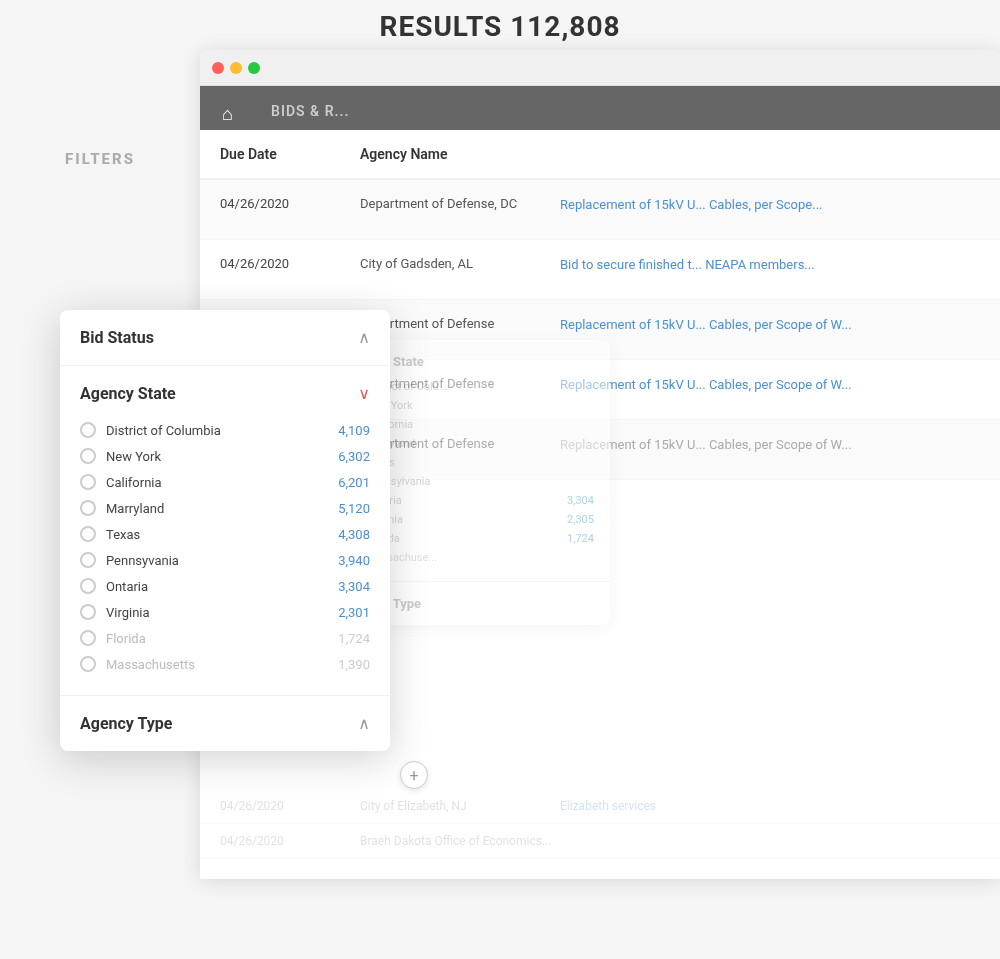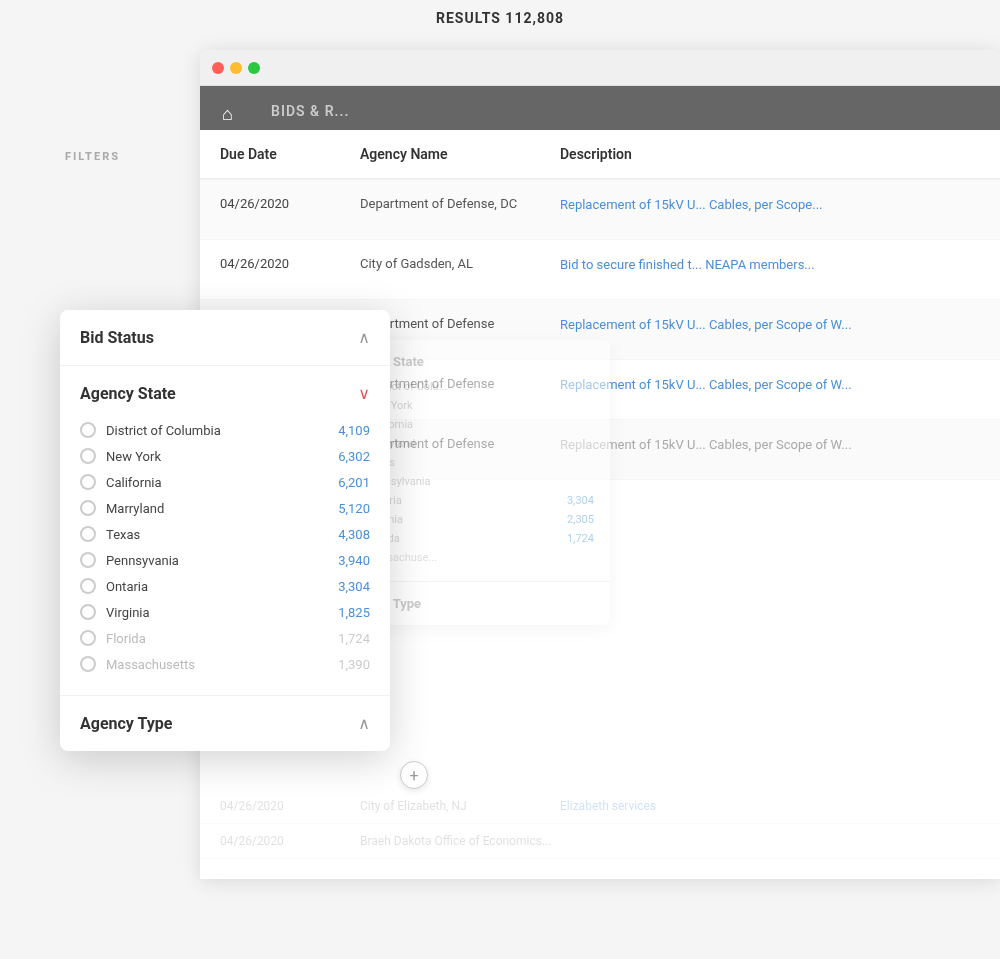--- a/index.html
+++ b/index.html
@@ -11,21 +11,21 @@
       overflow: hidden;
       position: relative;
     }
 
     
     .results-header {
       position: absolute;
       top: 10px;
       left: 0; right: 0;
       text-align: center;
-      font-size: 14px;
+      font-size: 28px;
       font-weight: 700;
       color: #333;
       letter-spacing: 1px;
     }
 
     
     .app-window {
       position: absolute;
       top: 50px;
       left: 200px;
@@ -115,21 +115,21 @@
       padding: 5px 12px;
       border-radius: 4px;
       font-weight: 600;
     }
 
     
     .bg-filters-label {
       position: absolute;
       top: 150px;
       left: 65px;
-      font-size: 11px;
+      font-size: 15px;
       font-weight: 800;
       color: #666;
       letter-spacing: 2px;
       opacity: 0.5;
     }
 
     
     .results-table {
       position: absolute;
       top: 130px;
@@ -297,21 +297,20 @@
 <div class="results-header">
   <span>RESULTS 112,808</span>
 </div>
 
 <div class="bg-filters-label">FILTERS</div>
 
 <div class="results-table">
   <div class="table-header">
     <div class="col-date">Due Date</div>
     <div class="col-agency">Agency Name</div>
-    <div class="col-desc">Description</div>
   </div>
 
   <div class="table-row">
     <div class="cell-date">04/26/2020</div>
     <div class="cell-agency">Department of Defense, DC</div>
     <div class="cell-desc">Replacement of 15kV U... Cables, per Scope...</div>
   </div>
   <div class="table-row">
     <div class="cell-date">04/26/2020</div>
     <div class="cell-agency">City of Gadsden, AL</div>
@@ -452,21 +451,21 @@
         <span class="filter-item-count">3,940</span>
       </div>
       <div class="filter-item">
         <div class="filter-radio"></div>
         <span class="filter-item-label">Ontaria</span>
         <span class="filter-item-count">3,304</span>
       </div>
       <div class="filter-item">
         <div class="filter-radio"></div>
         <span class="filter-item-label">Virginia</span>
-        <span class="filter-item-count">1,825</span>
+        <span class="filter-item-count">2,301</span>
       </div>
       <div class="filter-item">
         <div class="filter-radio"></div>
         <span class="filter-item-label muted">Florida</span>
         <span class="filter-item-count muted">1,724</span>
       </div>
       <div class="filter-item">
         <div class="filter-radio"></div>
         <span class="filter-item-label muted">Massachusetts</span>
         <span class="filter-item-count muted">1,390</span>

